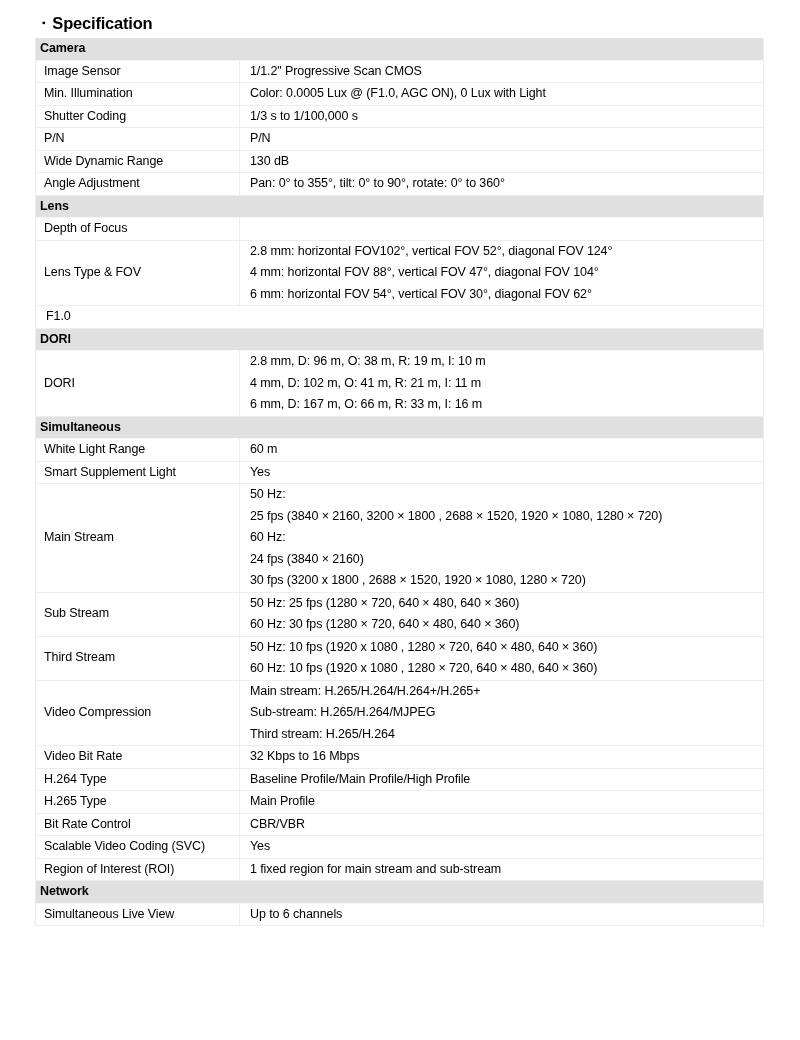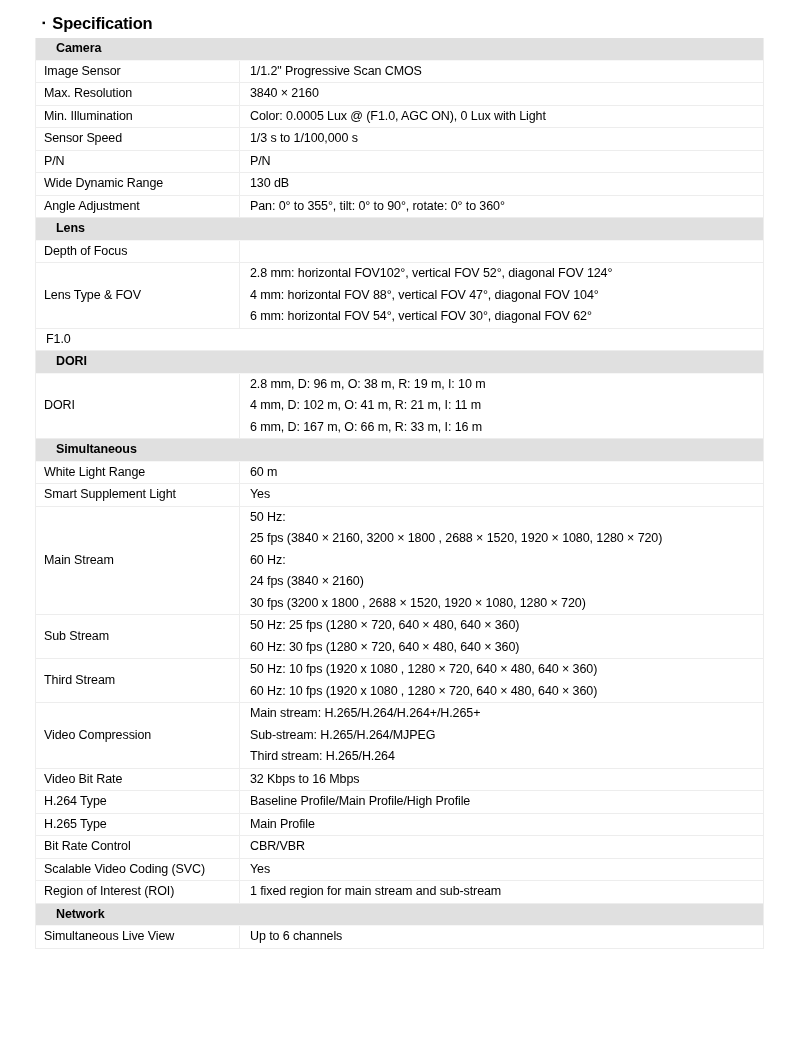--- a/index.html
+++ b/index.html
@@ -28,21 +28,21 @@
     margin-left: 35px;
     width: 729px;
     font-size: 12.5px;
     border-left: 1px solid var(--row-border, #ededed);
     border-right: 1px solid var(--row-border, #ededed);
   }
   .section-header {
     background: var(--header-bg, #e0e0e0);
     font-weight: bold;
     line-height: 21.5px;
-    padding-left: 20px;
+    padding-left: 4px;
     border-bottom: 1px solid #f7f7f7;
     letter-spacing: -0.1px;
   }
   .spec-row {
     display: flex;
     align-items: stretch;
     border-bottom: 1px solid var(--row-border, #ededed);
   }
   .spec-label {
     flex: 0 0 204px;
@@ -67,33 +67,27 @@
   </div>
   <div class="spec-table">
       <div class="section-header">Camera</div>
       <div class="spec-row">
         <div class="spec-label">Image Sensor</div>
         <div class="spec-value">
           <div class="value-line">1/1.2" Progressive Scan CMOS</div>
         </div>
       </div>
       <div class="spec-row">
-        <div class="spec-label">Max. Resolution</div>
-        <div class="spec-value">
-          <div class="value-line">3840 × 2160</div>
-        </div>
-      </div>
-      <div class="spec-row">
         <div class="spec-label">Min. Illumination</div>
         <div class="spec-value">
           <div class="value-line">Color: 0.0005 Lux @ (F1.0, AGC ON), 0 Lux with Light</div>
         </div>
       </div>
       <div class="spec-row">
-        <div class="spec-label">Sensor Speed</div>
+        <div class="spec-label">Shutter Coding</div>
         <div class="spec-value">
           <div class="value-line">1/3 s to 1/100,000 s</div>
         </div>
       </div>
       <div class="spec-row">
         <div class="spec-label">P/N</div>
         <div class="spec-value">
           <div class="value-line">P/N</div>
         </div>
       </div>

